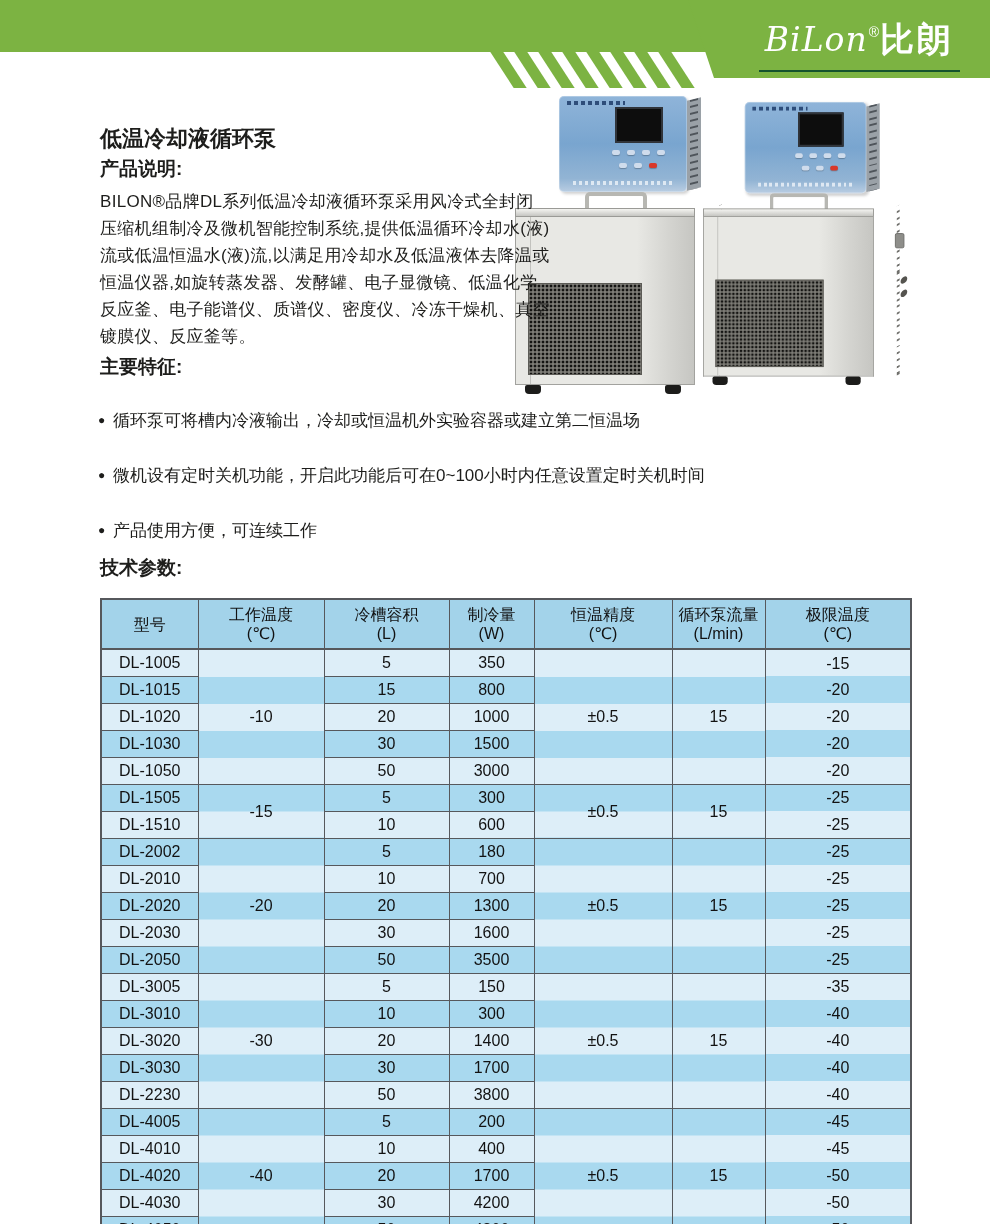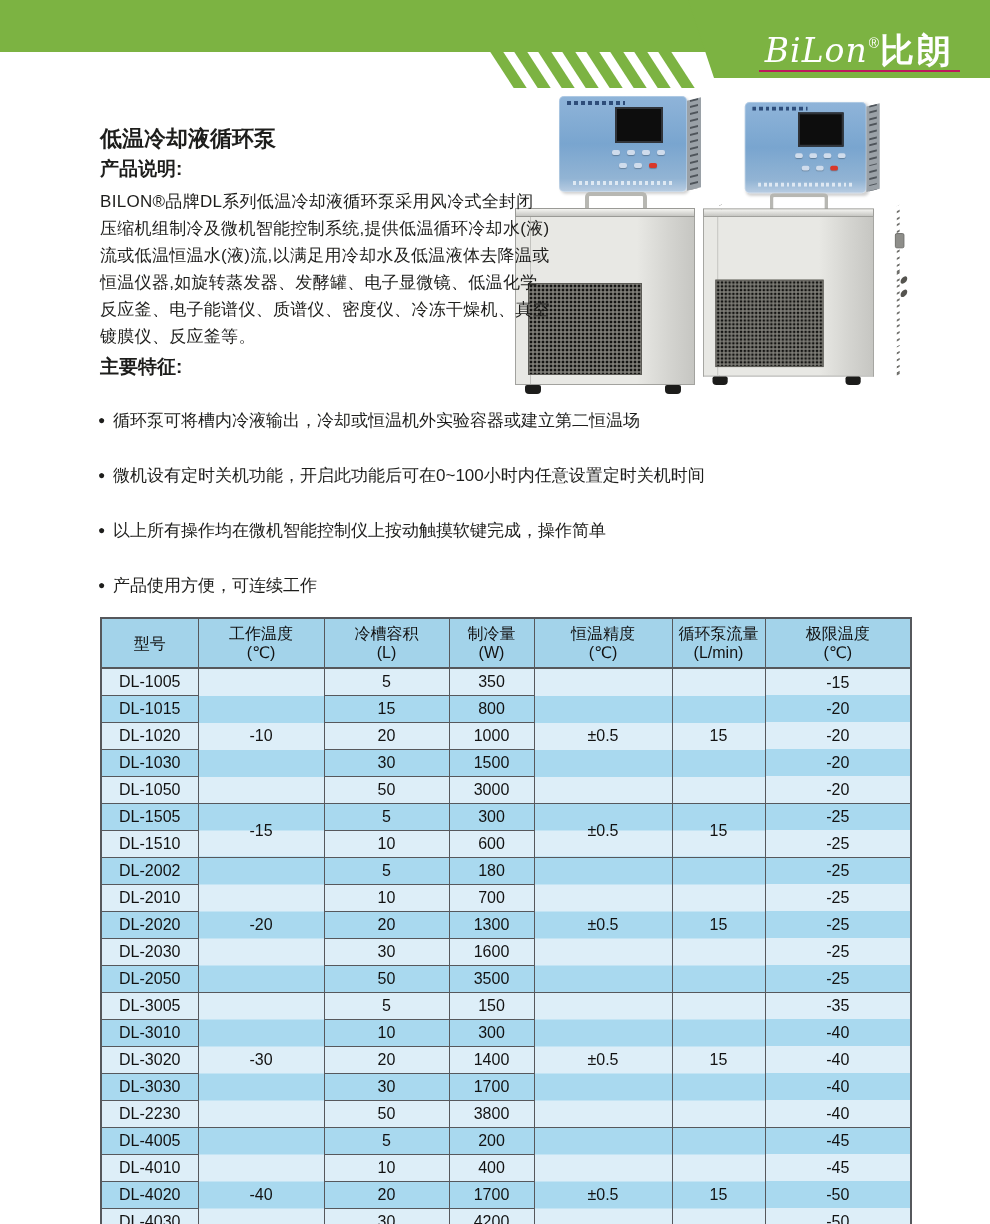--- a/index.html
+++ b/index.html
@@ -20,21 +20,21 @@
   
   .band{position:absolute;left:0;top:0;width:990px;height:52px;background:var(--green);}
   .band-deep{
     position:absolute;left:688px;top:0;width:302px;height:78px;background:var(--green);
     clip-path:polygon(0 0,100% 0,100% 100%,26px 100%);
     display:flex;align-items:flex-end;justify-content:flex-end;
   }
   .stripes{position:absolute;left:502px;top:52px;height:36px;display:flex;gap:11px;}
   .stripes i{display:block;width:13px;height:36px;background:var(--green);transform:skewX(33deg);}
   .logo{
-    margin:0 30px 6px 0;padding:0 6px 3px 6px;border-bottom:2px solid #be185d;
+    margin:0 30px 6px 0;padding:0 6px 14px 6px;border-bottom:2px solid #14532d;
     color:#ffffff;white-space:nowrap;line-height:1;
   }
   .logo .latin{font-family:"DejaVu Serif","Liberation Serif",serif;font-style:italic;font-size:33px;letter-spacing:1px;}
   .logo .reg{font-size:14px;vertical-align:14px;margin:0 1px;}
   .logo .cn{font-size:34px;font-weight:bold;letter-spacing:3px;}
   
   .content{position:absolute;left:100px;top:88px;width:812px;}
   h1.title{font-size:22px;font-weight:bold;margin:38px 0 0 0;line-height:26px;}
   h2.sub{font-size:19px;font-weight:bold;margin:5px 0 0 0;line-height:24px;}
   p.desc{font-size:17px;line-height:27px;margin:7px 0 0 0;width:450px;letter-spacing:.3px;}
@@ -199,23 +199,23 @@
 </div>
 
 <div class="content">
   <h1 class="title">低温冷却液循环泵</h1>
   <h2 class="sub">产品说明:</h2>
   <p class="desc">BILON®品牌DL系列低温冷却液循环泵采用风冷式全封闭压缩机组制冷及微机智能控制系统,提供低温循环冷却水(液)流或低温恒温水(液)流,以满足用冷却水及低温液体去降温或恒温仪器,如旋转蒸发器、发酵罐、电子显微镜、低温化学反应釜、电子能谱仪、质谱仪、密度仪、冷冻干燥机、真空镀膜仪、反应釜等。</p>
   <h2 class="sub">主要特征:</h2>
   <ul class="features">
     <li>循环泵可将槽内冷液输出，冷却或恒温机外实验容器或建立第二恒温场</li>
     <li>微机设有定时关机功能，开启此功能后可在0~100小时内任意设置定时关机时间</li>
-    <li>以上所有操作均在微机智能控制仪上按动触摸软键完成，操作简单</li>
     <li>产品使用方便，可连续工作</li>
   </ul>
+  <h2 class="sub specs-h">技术参数:</h2>
   <table class="specs" id="specs-table">
       <colgroup>
         <col style="width: 97px;">
         <col style="width: 126px;">
         <col style="width: 125px;">
         <col style="width: 85px;">
         <col style="width: 138px;">
         <col style="width: 93px;">
         <col style="width: 146px;">
       </colgroup>

